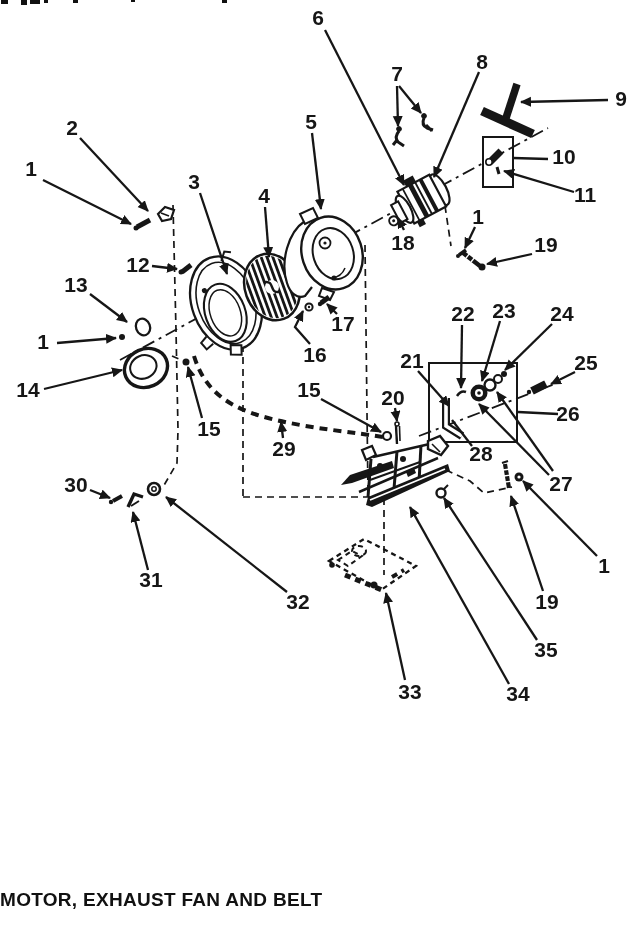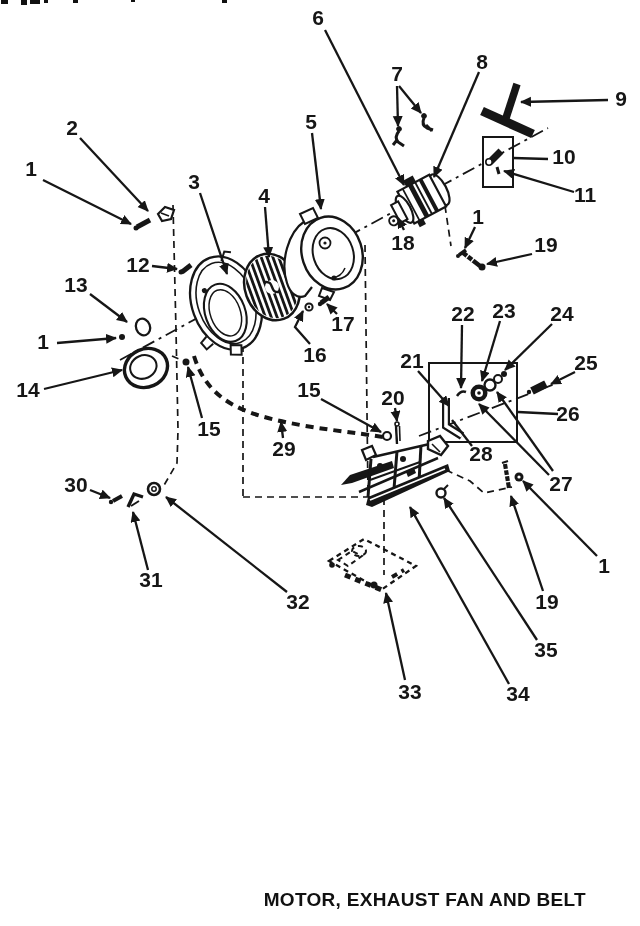--- a/index.html
+++ b/index.html
@@ -5,21 +5,21 @@
   html,body{margin:0;padding:0;background:#fff;}
   .stage{position:relative;width:640px;height:926px;background:#ffffff;overflow:hidden;
          font-family:"Liberation Sans",sans-serif;}
   .stage svg{position:absolute;left:0;top:0;}
   .lbl{font:bold 21px "Liberation Sans",sans-serif;fill:#161616;text-anchor:middle;}
   .ln{stroke:#161616;fill:none;}
   .ldr{stroke:#161616;stroke-width:2.3;fill:none;marker-end:url(#arw);}
   .ldrp{stroke:#161616;stroke-width:2.3;fill:none;}
   .dash{stroke:#161616;stroke-width:1.7;fill:none;stroke-dasharray:7 5;}
   .dashdot{stroke:#161616;stroke-width:1.8;fill:none;stroke-dasharray:13 5 3 5;}
-  .caption{position:absolute;left:0;top:889px;width:586px;text-align:right;
+  .caption{position:absolute;left:0;top:889px;width:586px;text-align:left;
            font:bold 19px "Liberation Sans",sans-serif;letter-spacing:.3px;color:#111;}
 </style>
 </head>
 <body>
 
 <div class="stage">
 <svg width="640" height="926" viewBox="0 0 640 926">
   <defs>
     <marker id="arw" markerUnits="userSpaceOnUse" markerWidth="13" markerHeight="11" refX="10" refY="5" orient="auto">
       <path d="M0,0 L11,5 L0,10 Z" fill="#161616"></path>

